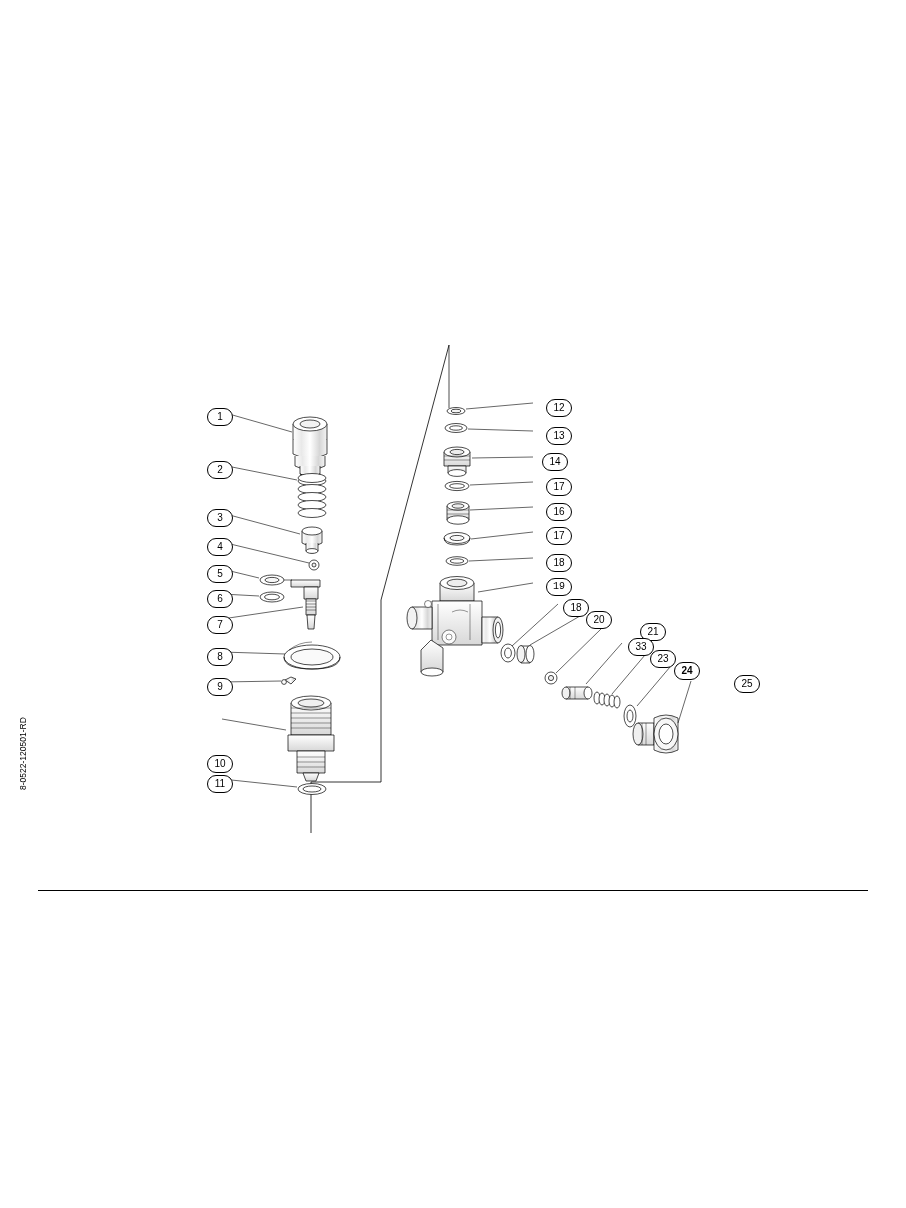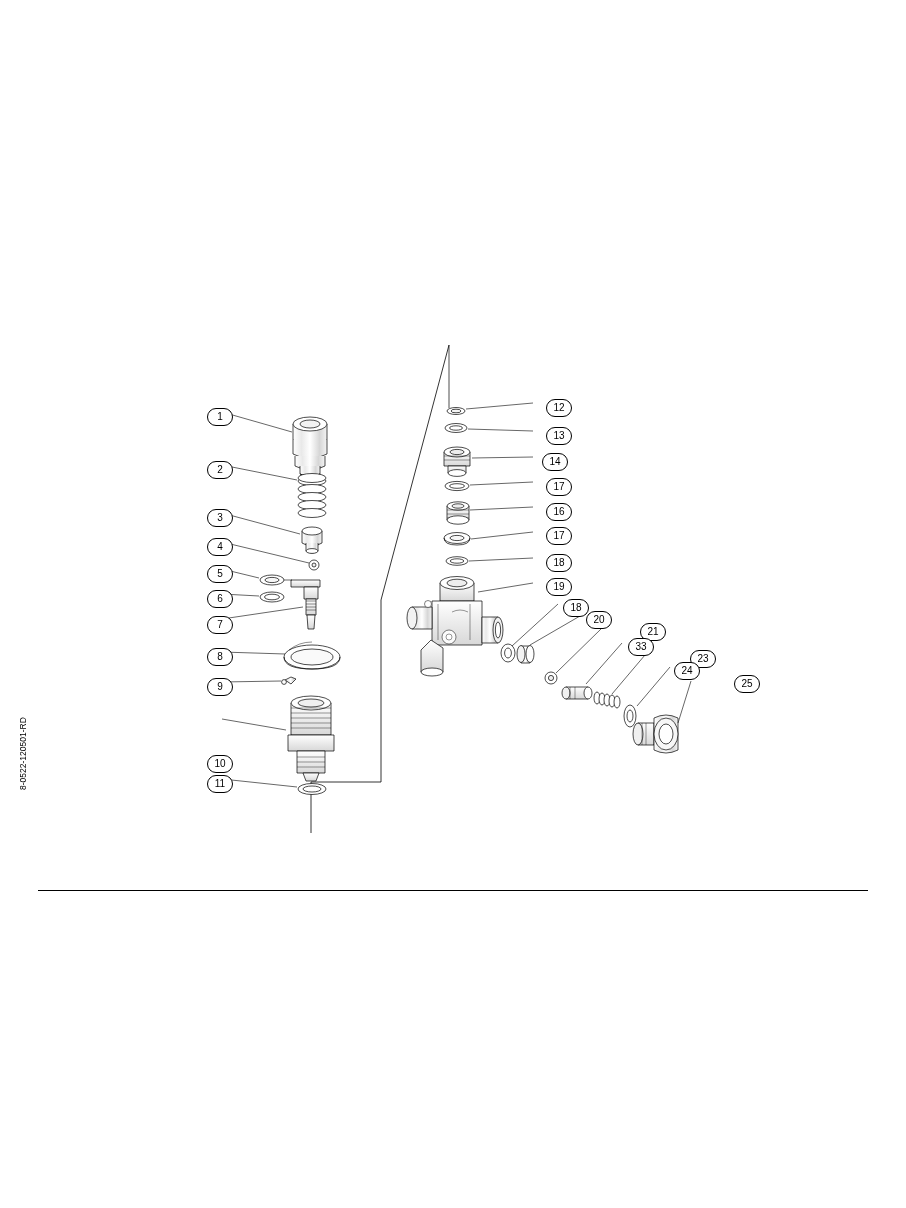--- a/index.html
+++ b/index.html
@@ -338,26 +338,26 @@
   <div class="callout" style="left:207px; top:755px;">10</div>
   <div class="callout" style="left:207px; top:775px;">11</div>
 
   <div class="callout" style="left:546px; top:399px;">12</div>
   <div class="callout" style="left:546px; top:427px;">13</div>
   <div class="callout" style="left:542px; top:453px;">14</div>
   <div class="callout" style="left:546px; top:478px;">17</div>
   <div class="callout" style="left:546px; top:503px;">16</div>
   <div class="callout" style="left:546px; top:527px;">17</div>
   <div class="callout" style="left:546px; top:554px;">18</div>
-  <div class="callout" style="left:546px; top:578px;">19</div>
+  <div class="callout" style="left:546px; top:578px;font-family:Liberation Mono, monospace;">19</div>
   <div class="callout" style="left:563px; top:599px;">18</div>
   <div class="callout" style="left:586px; top:611px;">20</div>
   <div class="callout" style="left:640px; top:623px;">21</div>
   <div class="callout" style="left:628px; top:638px;">33</div>
-  <div class="callout" style="left:650px; top:650px;margin-left:40px;">23</div>
-  <div class="callout" style="left:674px; top:662px;">24</div>
+  <div class="callout" style="left:650px; top:650px;">23</div>
+  <div class="callout" style="left:674px; top:662px;font-weight:bold;">24</div>
   <div class="callout" style="left:694px; top:675px;margin-left:40px;">25</div>
 
   <div id="sidecode">8-0522-120501-RD</div>
 
   <div id="rule"></div>
 
 </div>
 
 </body></html>

